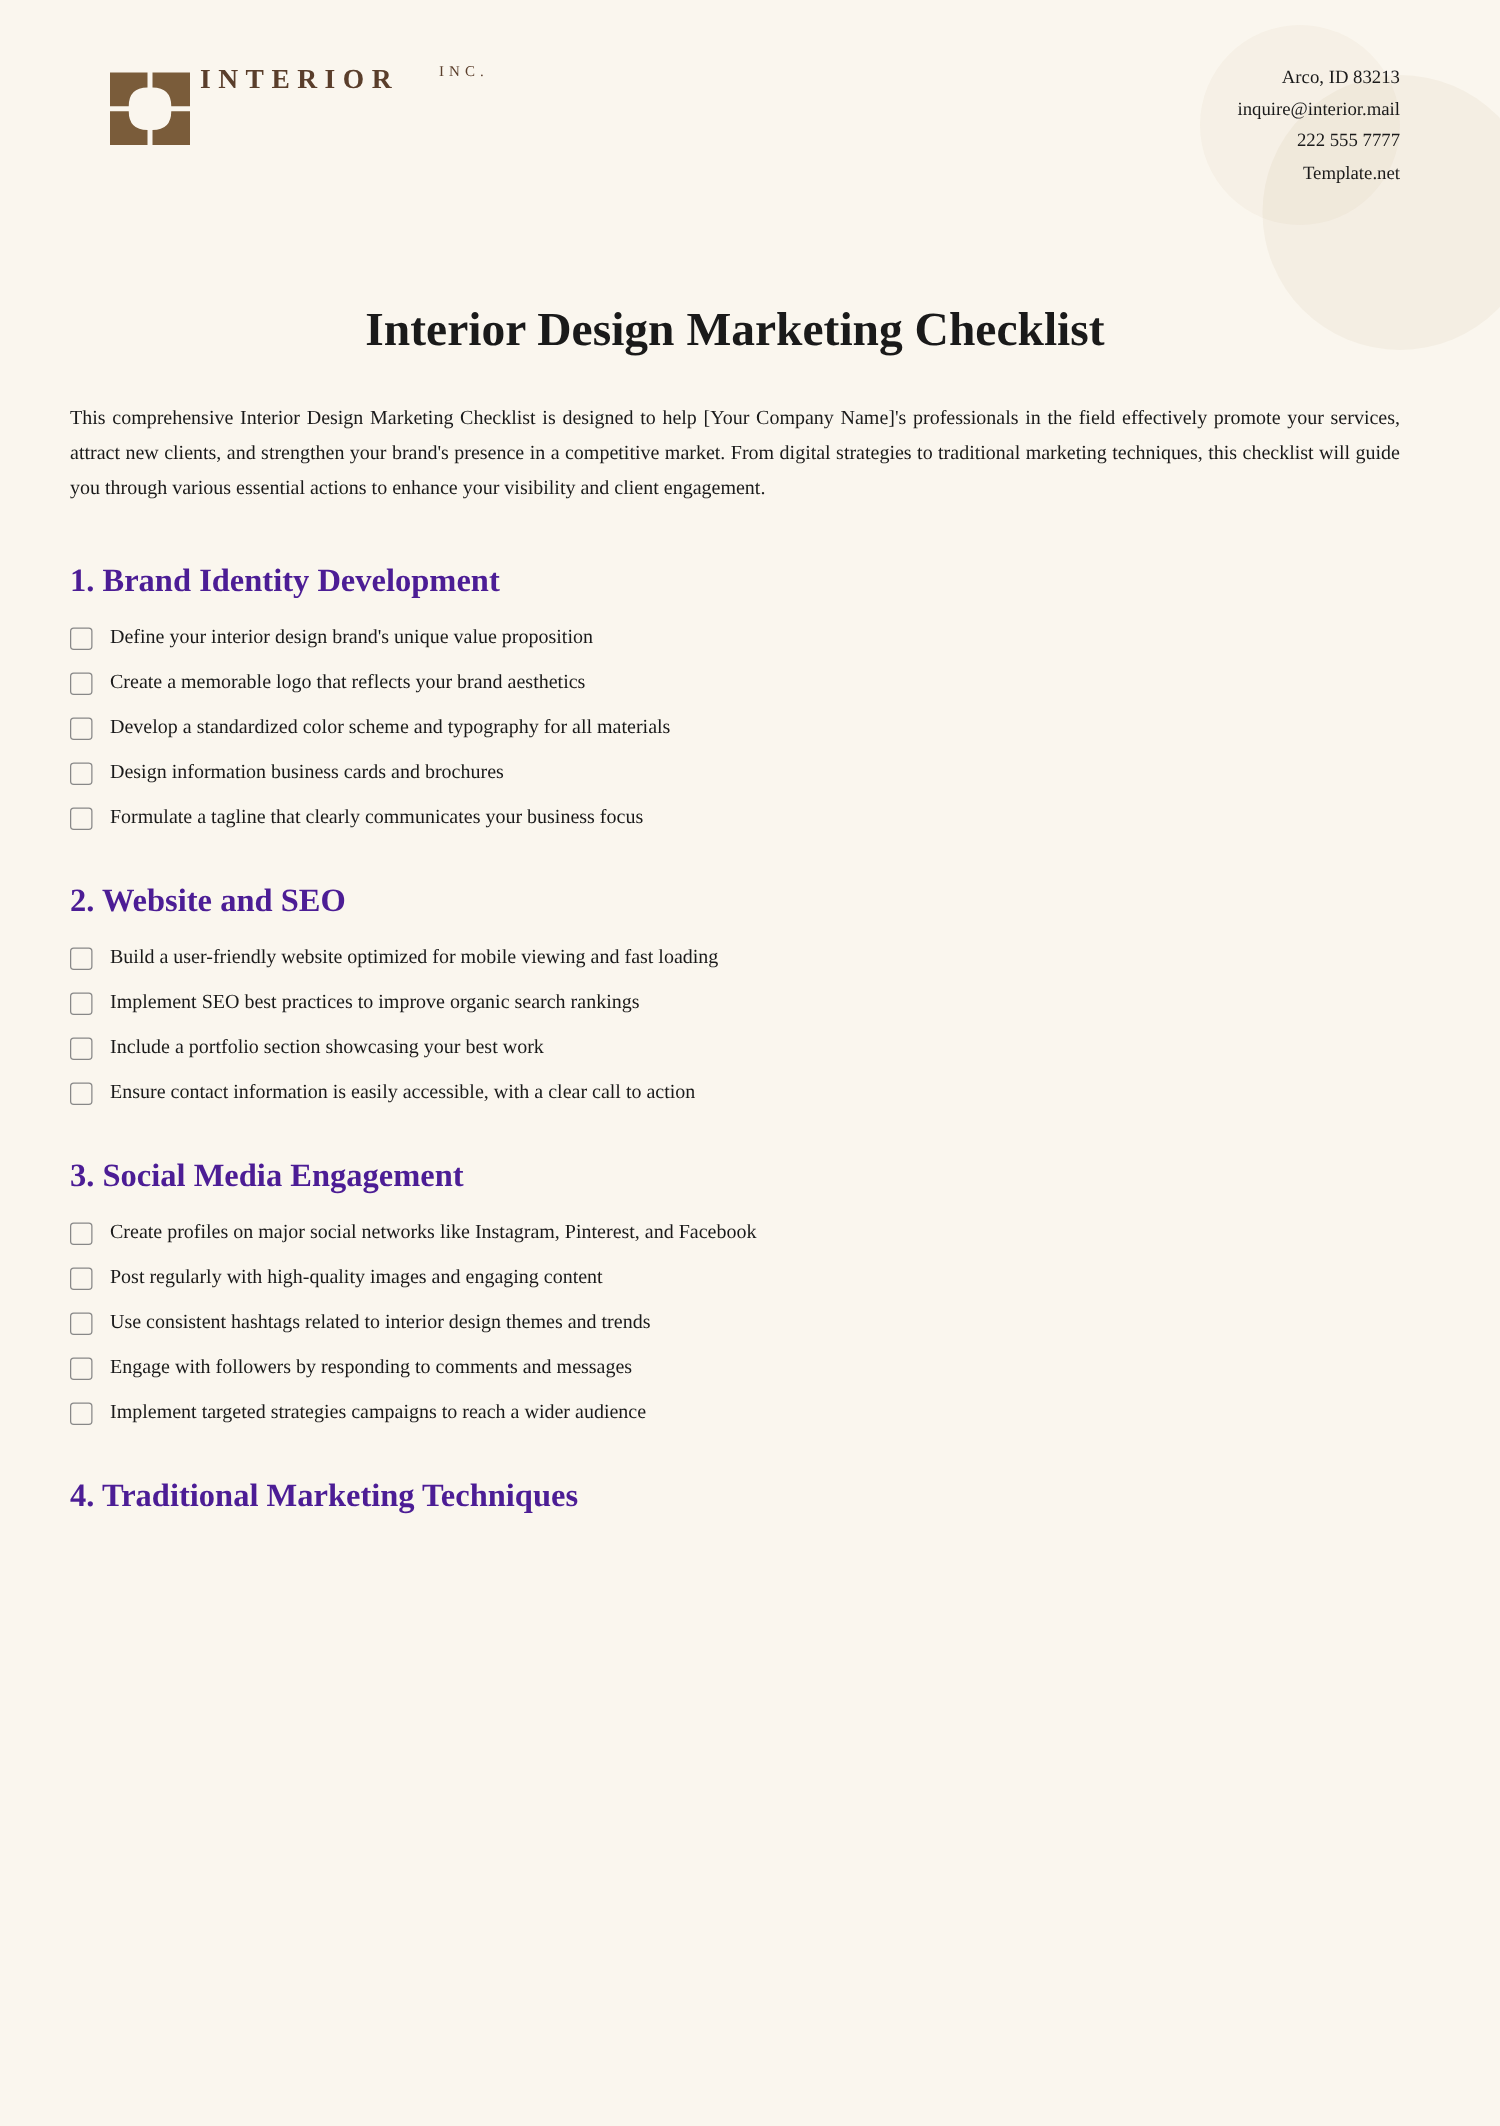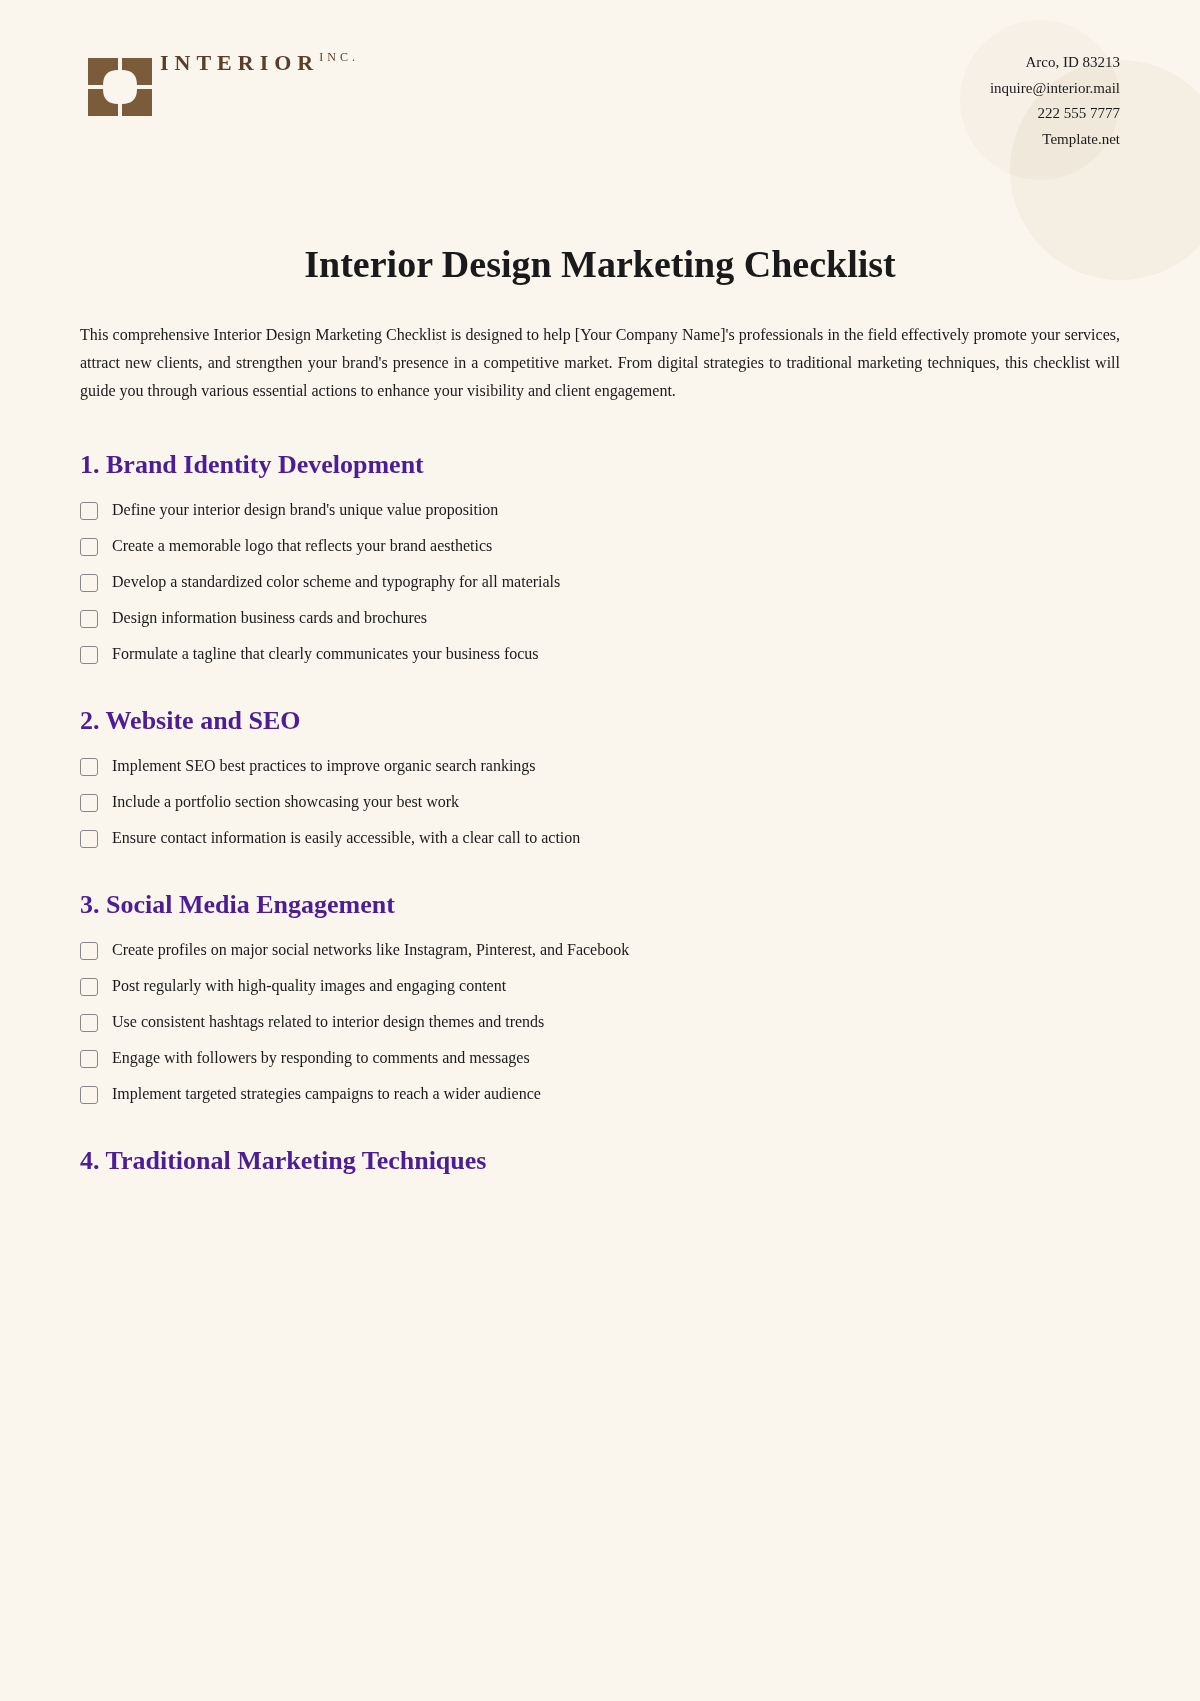--- a/index.html
+++ b/index.html
@@ -68,33 +68,34 @@
       color: #5a3e2b;
       text-transform: uppercase;
     }
 
     .logo-text-inc {
       font-family: Georgia, serif;
       font-size: 12px;
       letter-spacing: 4px;
       color: #5a3e2b;
       text-transform: uppercase;
+      margin-left: 32px;
     }
 
     .contact-info {
       text-align: right;
       font-family: Georgia, serif;
       font-size: 15px;
       color: #1a1a1a;
       line-height: 1.7;
     }
 
     
     .main-content {
-      padding: 40px 80px 60px 80px;
+      padding: 40px 80px 60px 56px;
       position: relative;
       z-index: 1;
     }
 
     .page-title {
       font-family: Georgia, serif;
       font-size: 38px;
       font-weight: bold;
       color: #1a1a1a;
       text-align: center;
@@ -211,20 +212,24 @@
         <span>Formulate a tagline that clearly communicates your business focus</span>
       </li>
     </ul>
   </section>
 
   <section class="section">
     <h2 class="section-title">2. Website and SEO</h2>
     <ul class="checklist">
       <li class="checklist-item">
         <span class="checkbox"></span>
+        <span>Build a user-friendly website optimized for mobile viewing and fast loading</span>
+      </li>
+      <li class="checklist-item">
+        <span class="checkbox"></span>
         <span>Implement SEO best practices to improve organic search rankings</span>
       </li>
       <li class="checklist-item">
         <span class="checkbox"></span>
         <span>Include a portfolio section showcasing your best work</span>
       </li>
       <li class="checklist-item">
         <span class="checkbox"></span>
         <span>Ensure contact information is easily accessible, with a clear call to action</span>
       </li>

